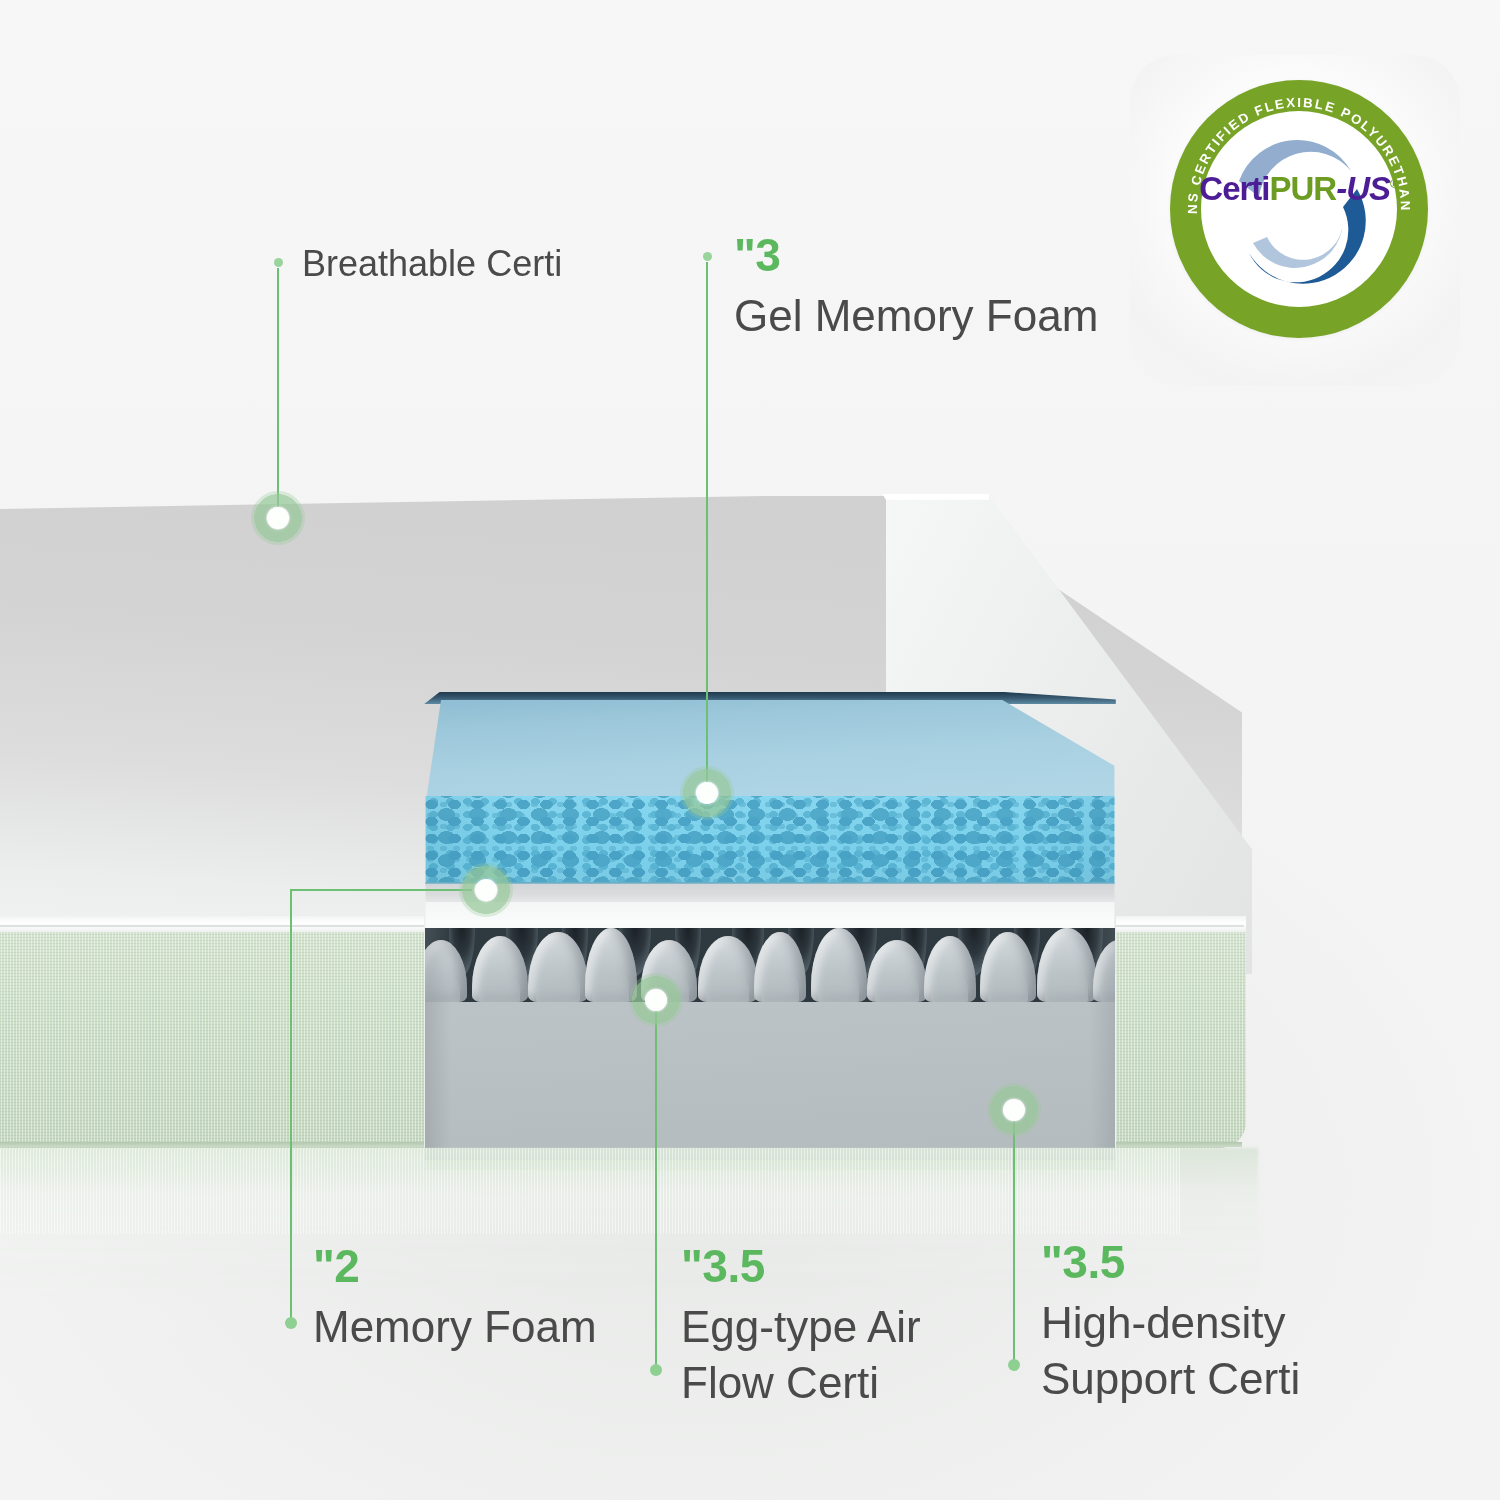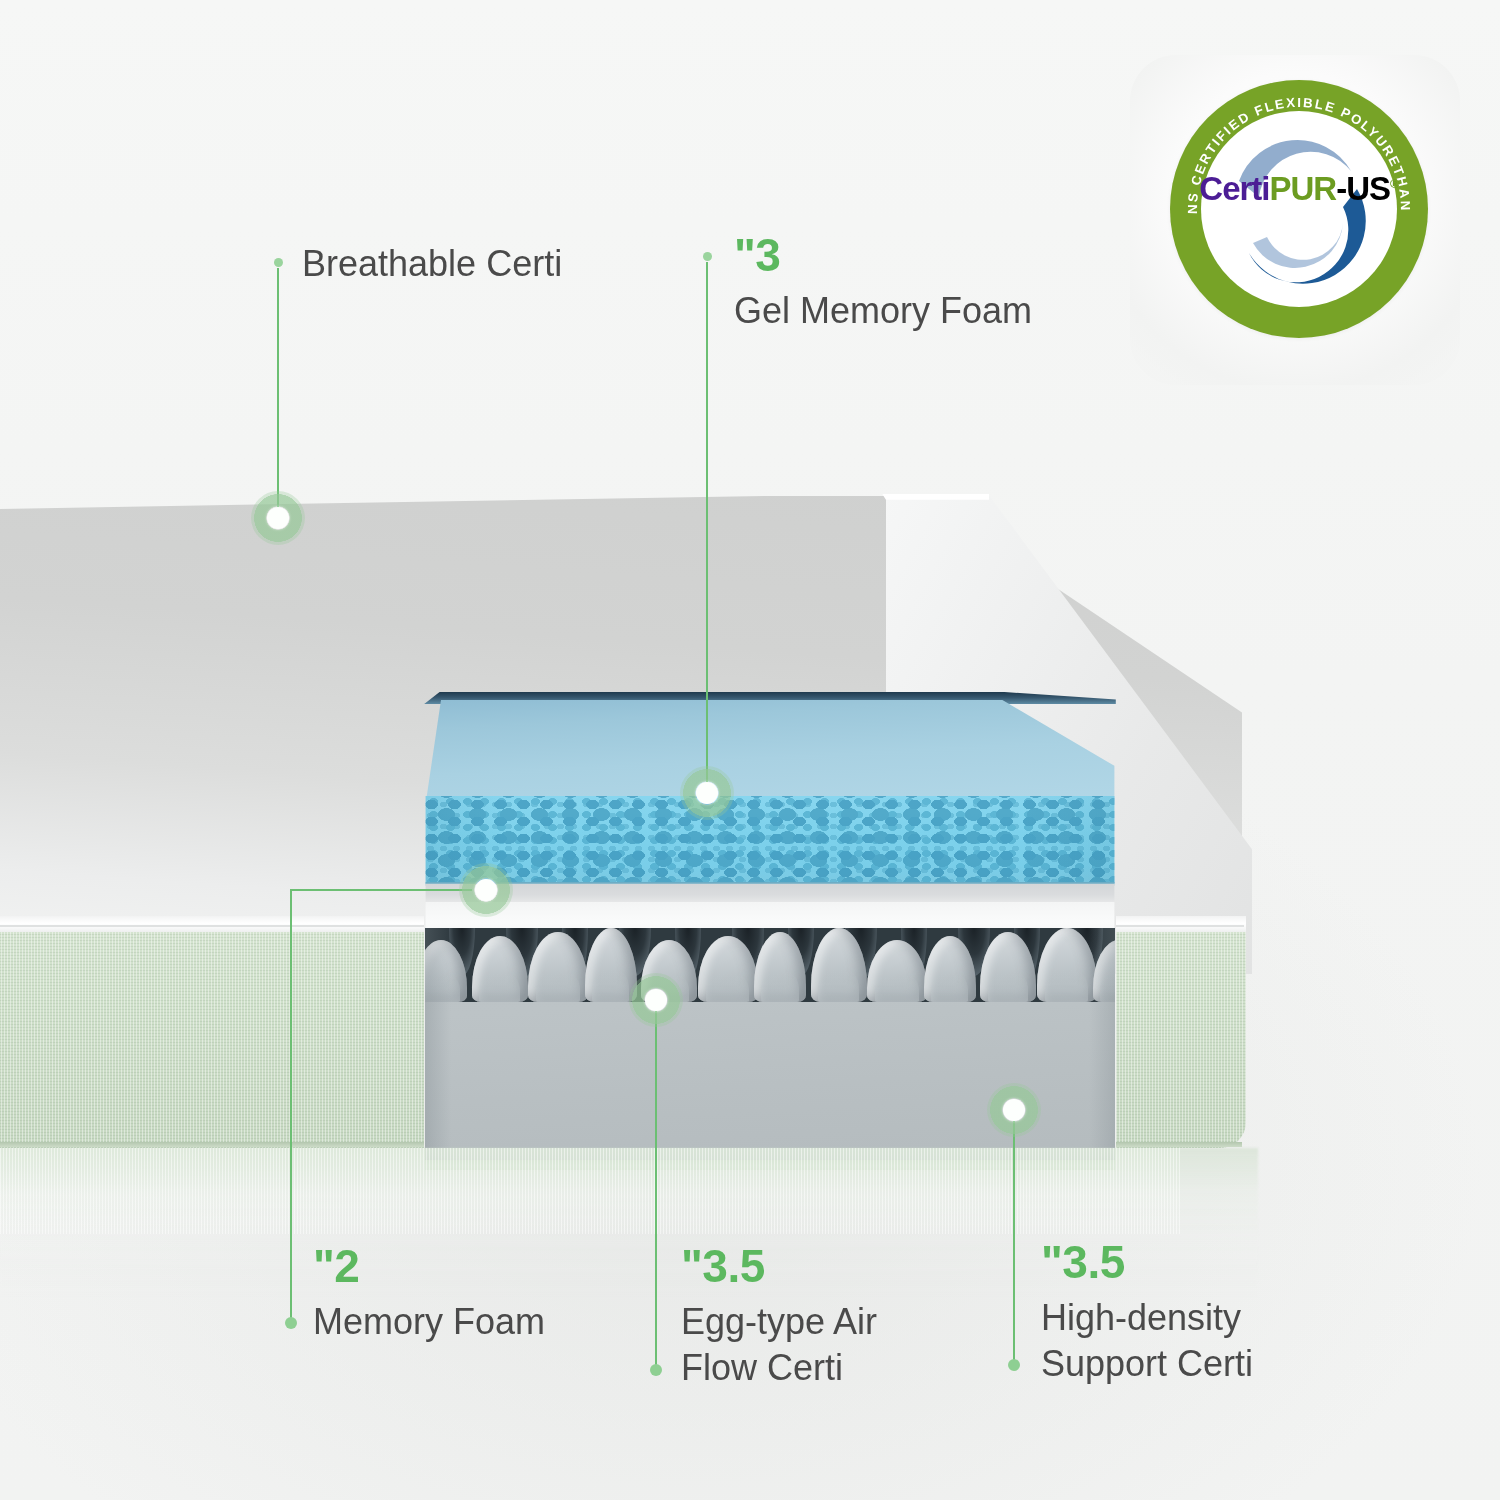--- a/index.html
+++ b/index.html
@@ -212,21 +212,21 @@
     position:absolute;width:9px;height:9px;margin:-4.5px 0 0 -4.5px;
     border-radius:50%;background:#9ad49d;
   }
 
   .label{position:absolute;}
   .label .num{
     color:#5cb85f;font-size:46px;font-weight:700;line-height:1.0;
     letter-spacing:-0.5px;white-space:nowrap;
   }
   .label .txt{
-    color:#4a4a4a;font-size:36px;font-weight:400;line-height:1.28;
+    color:#4a4a4a;font-size:44px;font-weight:400;line-height:1.28;
     white-space:pre-line;margin-top:10px;
   }
   .label.plain .txt{margin-top:0;font-size:36px;}
 
   
   .badge-wrap{position:absolute;left:1130px;top:55px;width:330px;height:330px;}
   .badge-glow{
     position:absolute;inset:0;border-radius:46px;
     background:radial-gradient(circle at 50% 42%, #ffffff 0%, #fbfbfb 48%, #f2f3f2 78%, rgba(244,245,244,0) 100%);
   }
@@ -241,21 +241,21 @@
   }
   .badge-ring-txt{position:absolute;left:0;top:0;width:258px;height:258px;}
   .swoosh{position:absolute;left:31px;top:31px;width:196px;height:196px;}
   .badge-word{
     position:absolute;left:0;top:92px;width:258px;text-align:center;
     font-size:33px;font-weight:700;letter-spacing:-1px;line-height:1;
     font-family:"Liberation Sans",sans-serif;
   }
   .badge-word .b1{color:#4c1d95;}
   .badge-word .b2{color:#6c9c21;}
-  .badge-word .b3{color:#000000;}
+  .badge-word .b3{color:#4c1d95;font-style:italic;}
   .badge-word sup{font-size:13px;vertical-align:super;color:#6c9c21;}
   .badge-caption{
     position:absolute;left:0;top:288px;width:330px;text-align:center;
     color:#4a4a4a;font-size:33px;
   }
 </style>
 </head>
 <body>
 
 <div id="stage">

